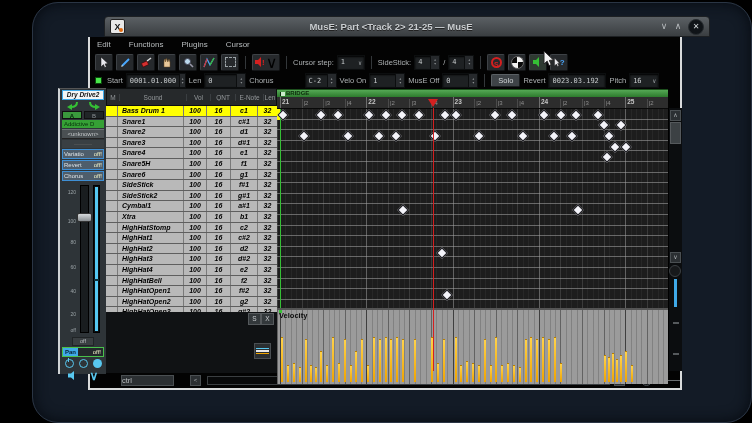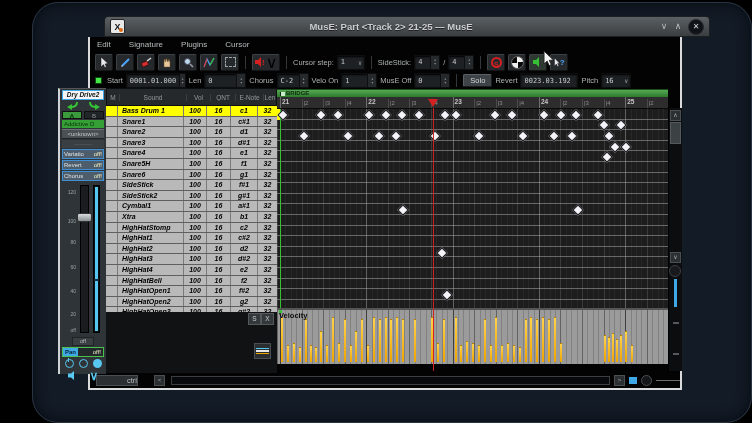--- a/index.html
+++ b/index.html
@@ -110,21 +110,21 @@
   #grid{height:199px;background:#1d1d1d;position:relative;overflow:hidden;
     background-image:
       repeating-linear-gradient(90deg,rgba(255,255,255,0.20) 0 1px,transparent 1px 86.3px),
       repeating-linear-gradient(90deg,rgba(255,255,255,0.09) 0 1px,transparent 1px 21.575px),
       repeating-linear-gradient(90deg,rgba(255,255,255,0.045) 0 1px,transparent 1px 5.394px);
     background-position:3px 0;}
   .g-row{height:10.6px;box-sizing:border-box;border-bottom:1px solid rgba(165,165,165,0.55);}
   .note{position:absolute;width:6px;height:6px;background:#f4f4fa;border:1px solid #17171c;transform:rotate(45deg);z-index:4;}
   #partline{position:absolute;left:3px;top:0;width:1px;height:100%;background:#35c035;z-index:3;}
   #selsliver{position:absolute;left:0;top:0;width:3px;height:10.6px;background:#ffff00;z-index:3;}
-  #velpane{height:56px;position:relative;overflow:hidden;background:#9b9b9b;border-top:2px solid #555;box-sizing:border-box;
+  #velpane{height:76px;position:relative;overflow:hidden;background:#9b9b9b;border-top:2px solid #555;box-sizing:border-box;
     background-image:
       repeating-linear-gradient(90deg,rgba(20,20,20,0.45) 0 1px,transparent 1px 86.3px),
       repeating-linear-gradient(90deg,rgba(40,40,40,0.35) 0 1px,transparent 1px 21.575px),
       repeating-linear-gradient(90deg,rgba(70,70,70,0.30) 0 1px,transparent 1px 5.394px);
     background-position:3px 0;}
   #velpane .vlabel{position:absolute;left:2px;top:1px;font-size:7.5px;font-weight:bold;color:#0d0d0d;z-index:5;}
   .vbar{position:absolute;bottom:2px;width:2px;background:linear-gradient(#ffd24a,#f0a400);border-top:1px solid #b87f00;z-index:4;}
   #velgreen{position:absolute;left:2px;top:0;width:3px;height:3px;background:#35c035;z-index:5;}
   
   #playhead{position:absolute;left:433px;top:108px;width:1px;height:263px;background:#d32020;z-index:20;}
@@ -133,22 +133,22 @@
   
   #vscroll{position:absolute;left:668px;top:108px;width:13px;height:263px;background:#0b0d0f;border-left:1px solid #000;}
   .vs-btn{position:absolute;left:1px;width:11px;height:11px;background:#2b2f32;border:1px solid #4a4f52;
     box-sizing:border-box;color:#a9adb0;font-size:6px;text-align:center;line-height:9px;}
   .vs-thumb{position:absolute;left:1px;top:14px;width:11px;height:22px;background:#3c4144;border:1px solid #55595c;box-sizing:border-box;}
   .vz-knob{position:absolute;left:0px;top:157px;width:12px;height:12px;background:#17191b;border:1px solid #3c4043;border-radius:50%;box-sizing:border-box;}
   .vz-track{position:absolute;left:5px;top:171px;width:3px;height:28px;background:#3fa9e8;}
   .vs-tick{position:absolute;left:4px;width:6px;height:2px;background:#55595c;}
   
   #bottombar{position:absolute;left:0;top:336px;width:100%;height:15px;display:flex;align-items:center;padding-left:6px;box-sizing:border-box;gap:4px;}
-  #ctrlbtn{width:42px;height:11px;background:#2b2f32;border:1px solid #4a4f52;color:#b9bdbf;font-size:7.5px;
-    text-align:right;line-height:10px;box-sizing:border-box;}
+  #ctrlbtn{width:53px;height:11px;background:#2b2f32;border:1px solid #4a4f52;color:#b9bdbf;font-size:7.5px;
+    text-align:left;line-height:10px;box-sizing:border-box;margin-left:25px;}
   .hs-btn{width:11px;height:11px;background:#2b2f32;border:1px solid #4a4f52;color:#a9adb0;font-size:6px;
     text-align:center;line-height:9px;box-sizing:border-box;}
   #hs-track{flex:1;height:9px;background:#08090a;border:1px solid #3a3e41;box-sizing:border-box;margin-left:2px;}
   #hz-box{width:8px;height:7px;background:#3fa9e8;}
   #hz-knob{width:11px;height:11px;background:#141618;border:1px solid #4a4f53;border-radius:50%;box-sizing:border-box;}
   #hz-line{width:24px;height:1px;background:#6a6e71;}
   #mouse{position:absolute;left:543px;top:51px;z-index:50;}
   .dash-rect{width:9px;height:8px;border:1px dashed #9aa2a6;}
   .pie{width:11px;height:11px;border-radius:50%;border:1px solid #666;
     background:conic-gradient(#f0f0f0 0 90deg,#0a0a0a 90deg 180deg,#f0f0f0 180deg 270deg,#0a0a0a 270deg 360deg);}
@@ -168,21 +168,21 @@
       </span>
     <span class="t-title">MusE: Part &lt;Track 2&gt; 21-25 — MusE</span>
     <span class="t-btn">∨</span>
     <span class="t-btn">∧</span>
     <span class="t-close">✕</span>
   </div>
 
   <div id="client">
     <div class="menubar" id="menubar">
         <span>Edit</span>
-        <span>Signature</span>
+        <span>Functions</span>
         <span>Plugins</span>
         <span>Cursor</span>
       </div>
 
     <div class="toolbar" id="toolbar1">
       <span class="tbtn">
         <svg width="9" height="11" viewBox="0 0 9 11">
             <polygon points="1,0 1,10 3.4,7.6 4.8,10.6 6.4,9.8 5,6.9 8,6.6" fill="#e9e9ee" stroke="#111" stroke-width="0.5"></polygon>
           </svg>
         </span>
@@ -282,21 +282,21 @@
         </span>
       <span class="label">Len</span>
       <span class="vbox" style="width:40px;">
         <span class="val">0</span>
           <span class="spincol">
             <span>▴</span>
             <span>▾</span>
           </span>
         </span>
       <span class="label">Chorus</span>
-      <span class="vbox" style="width:30px;">
+      <span class="vbox" style="width:30px;margin-left:28px;">
         <span class="val">C-2</span>
           <span class="spincol">
             <span>▴</span>
             <span>▾</span>
           </span>
         </span>
       <span class="label">Velo On</span>
       <span class="vbox" style="width:34px;">
         <span class="val">1</span>
           <span class="spincol">

